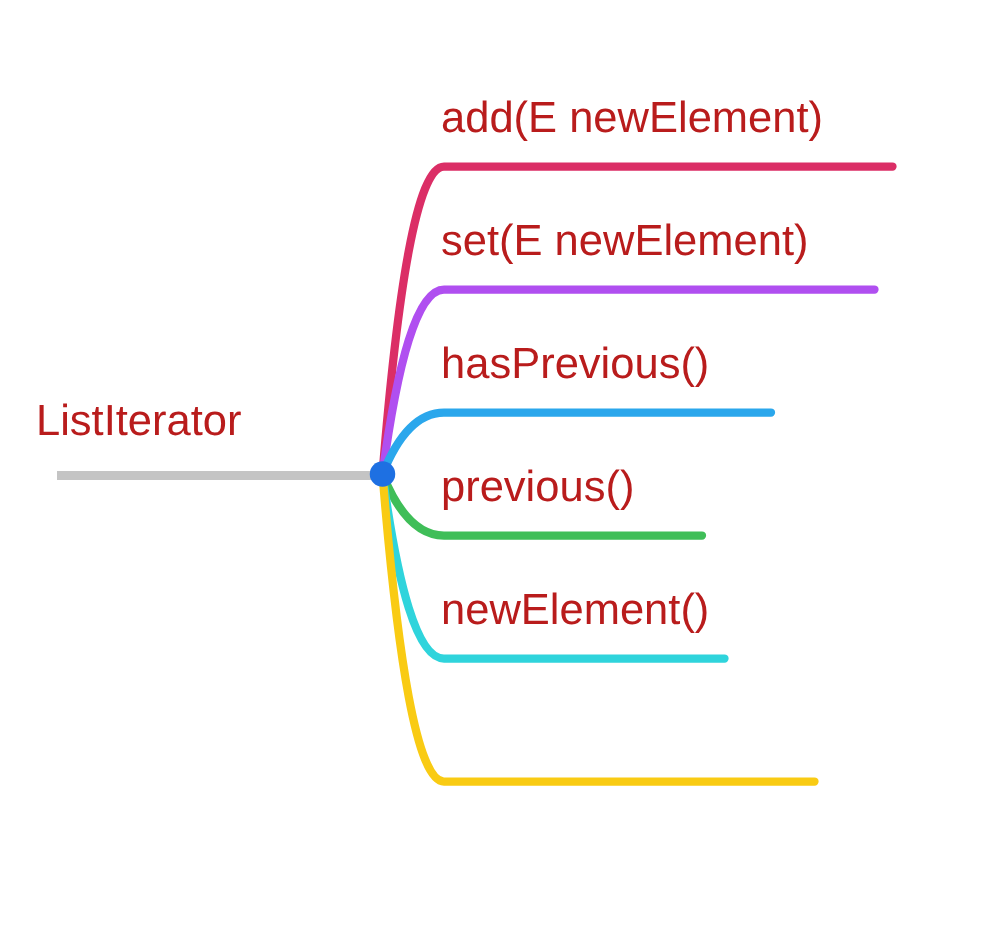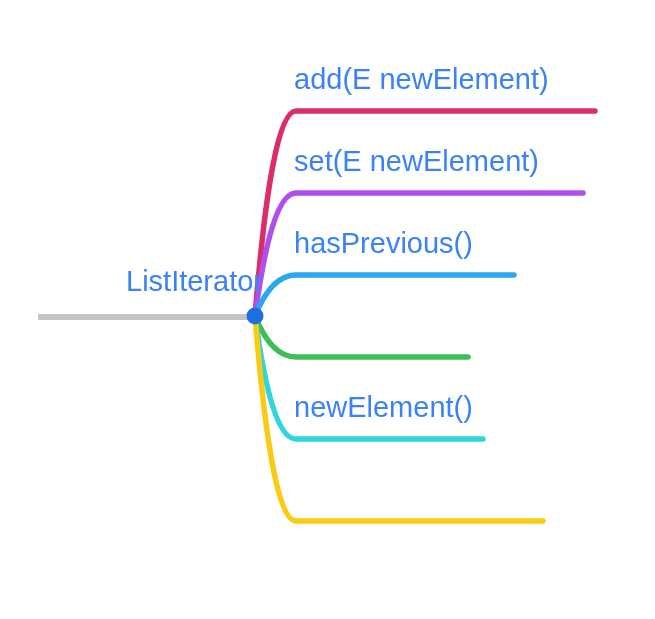--- a/index.html
+++ b/index.html
@@ -15,31 +15,31 @@
     overflow: hidden;
     font-family: "Liberation Sans", "DejaVu Sans", sans-serif;
   }
   .canvas svg {
     position: absolute;
     top: 0;
     left: 0;
   }
   .label {
     position: absolute;
-    color: #3b82f6;
+    color: #b91c1c;
     font-size: 29px;
     line-height: 36px;
     white-space: nowrap;
     cursor: default;
   }
   .root-label {
-    left: 53px;
+    left: 24px;
     top: 263px;
     width: 210px;
-    text-align: right;
+    text-align: left;
   }
   .branch-label {
     left: 294px;
   }
 </style>
 </head>
 <body>
 
 <div class="canvas">
 
@@ -63,17 +63,18 @@
   </svg>
 
   <div class="label root-label">ListIterator</div>
 
   <div class="label branch-label" style="top:61px">add(E newElement)</div>
 
   <div class="label branch-label" style="top:225px">hasPrevious()</div>
 
   <div class="label branch-label" style="top:143px">set(E newElement)</div>
 
+  <div class="label branch-label" style="top:307px">previous()</div>
 
   <div class="label branch-label" style="top:389px">newElement()</div>
 
 
 </div>
 
 </body></html>

